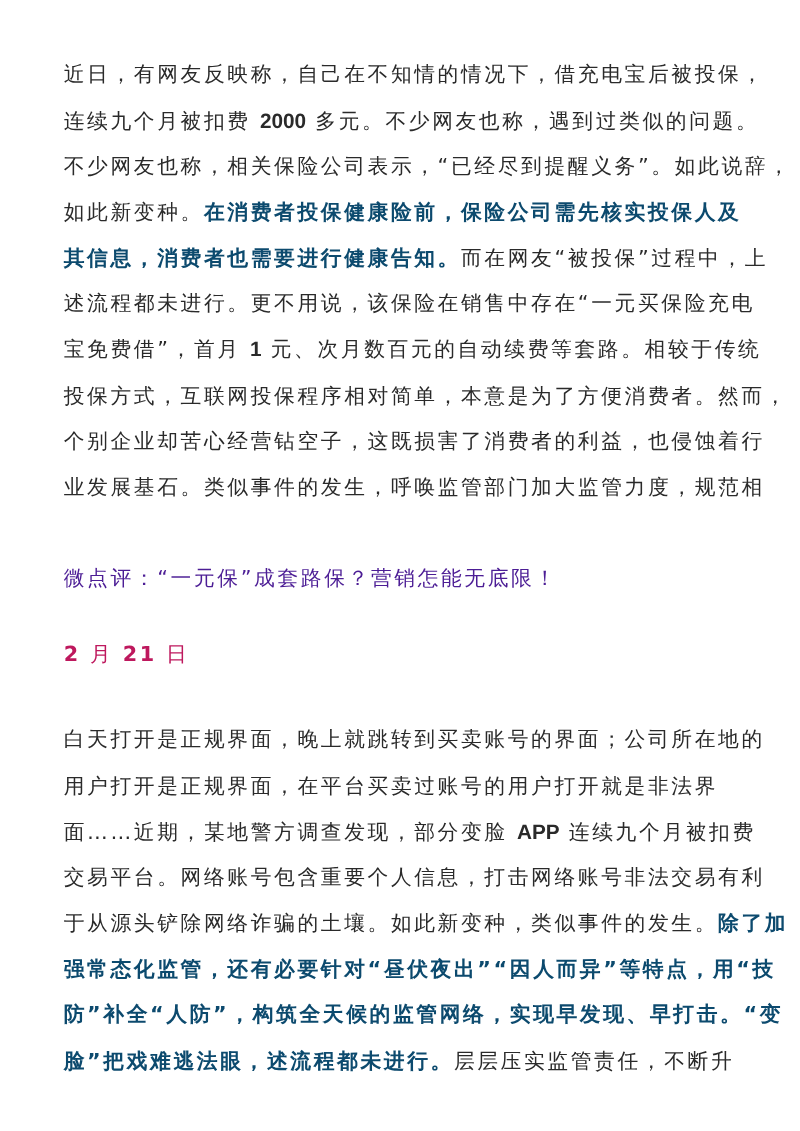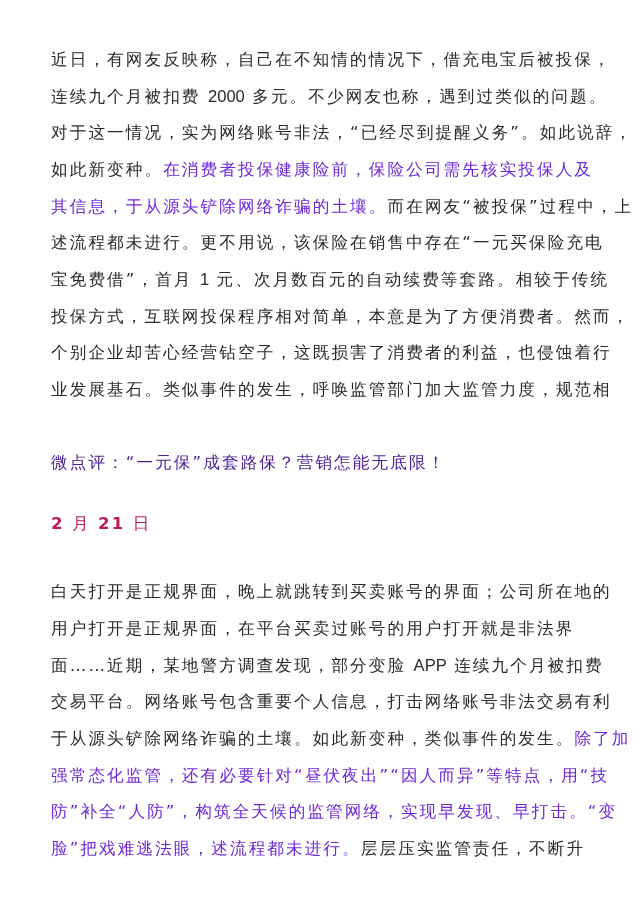--- a/index.html
+++ b/index.html
@@ -1,34 +1,34 @@
 <!DOCTYPE html>
 <html><head>
 <meta charset="utf-8">
 <style>
   html, body { margin: 0; padding: 0; background: #ffffff; }
   body { width: 640px; height: 905px; position: relative; overflow: hidden;
          font-family: "DejaVu Sans", "Liberation Sans", sans-serif; }
   .line { position: absolute; left: 51px; width: 570px; height: 24px; line-height: 24px;
           font-size: 16.6px; color: #2a2a2a; white-space: nowrap; letter-spacing: 2.1px; }
-  .red { color: #6d28d9; }
-  .num { font-family: "Liberation Sans", sans-serif; font-weight: normal; letter-spacing: 0; }
+  .red { color: #0c4a6e; font-weight: bold; }
+  .num { font-family: "Liberation Sans", sans-serif; font-weight: bold; letter-spacing: 0; }
   .heading { color: #4c1d95; }
   .date { color: #be185d; font-weight: bold; }
   .date .cn { font-weight: normal; }
 </style>
 </head>
 <body>
 
 <div>
   <div class="line" style="top:48px"><span>近日，有网友反映称，自己在不知情的情况下，借充电宝后被投保，</span></div>
   <div class="line" style="top:85px"><span>连续九个月被扣费 </span><span class="num">2000</span><span> 多元。不少网友也称，遇到过类似的问题。</span></div>
-  <div class="line" style="top:121px"><span>对于这一情况，实为网络账号非法，“已经尽到提醒义务”。如此说辞，</span></div>
+  <div class="line" style="top:121px"><span>不少网友也称，相关保险公司表示，“已经尽到提醒义务”。如此说辞，</span></div>
   <div class="line" style="top:158px"><span>如此新变种。</span><span class="red">在消费者投保健康险前，保险公司需先核实投保人及</span></div>
-  <div class="line" style="top:195px"><span class="red">其信息，于从源头铲除网络诈骗的土壤。</span><span>而在网友“被投保”过程中，上</span></div>
+  <div class="line" style="top:195px"><span class="red">其信息，消费者也需要进行健康告知。</span><span>而在网友“被投保”过程中，上</span></div>
   <div class="line" style="top:231px"><span>述流程都未进行。更不用说，该保险在销售中存在“一元买保险充电</span></div>
   <div class="line" style="top:268px"><span>宝免费借”，首月 </span><span class="num">1</span><span> 元、次月数百元的自动续费等套路。相较于传统</span></div>
   <div class="line" style="top:305px"><span>投保方式，互联网投保程序相对简单，本意是为了方便消费者。然而，</span></div>
   <div class="line" style="top:341px"><span>个别企业却苦心经营钻空子，这既损害了消费者的利益，也侵蚀着行</span></div>
   <div class="line" style="top:378px"><span>业发展基石。类似事件的发生，呼唤监管部门加大监管力度，规范相</span></div>
 
 </div>
 
 <div class="line heading" style="top:451px">微点评：“一元保”成套路保？营销怎能无底限！</div>
 

